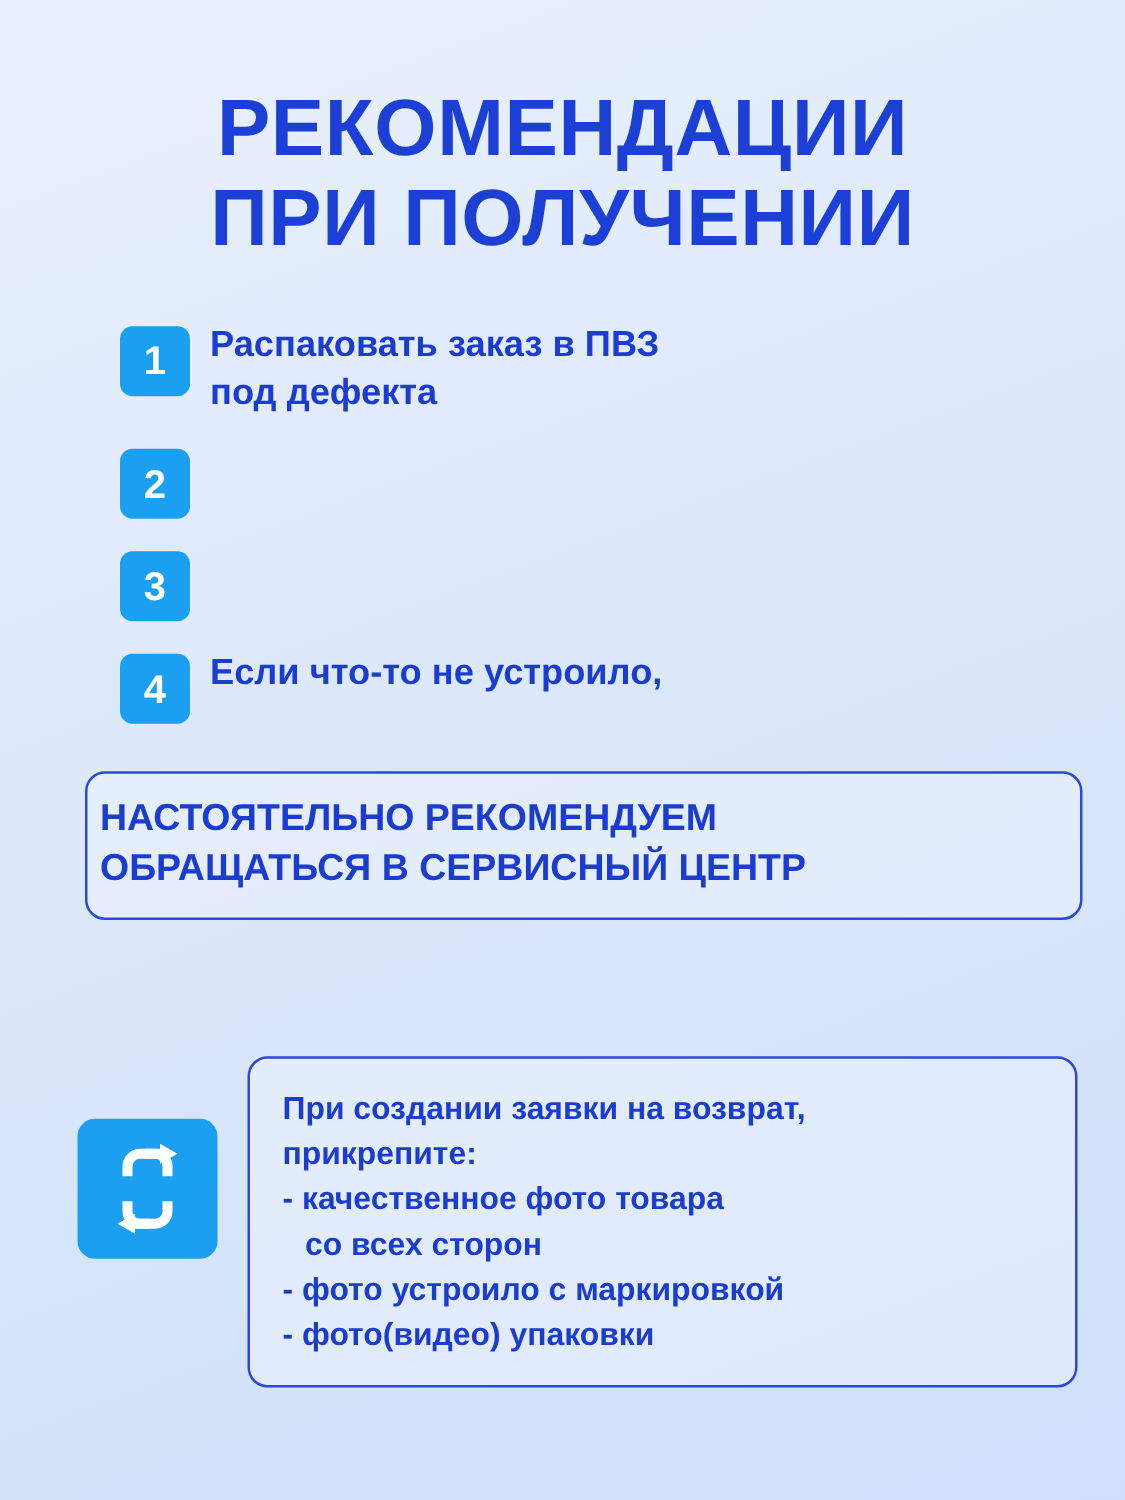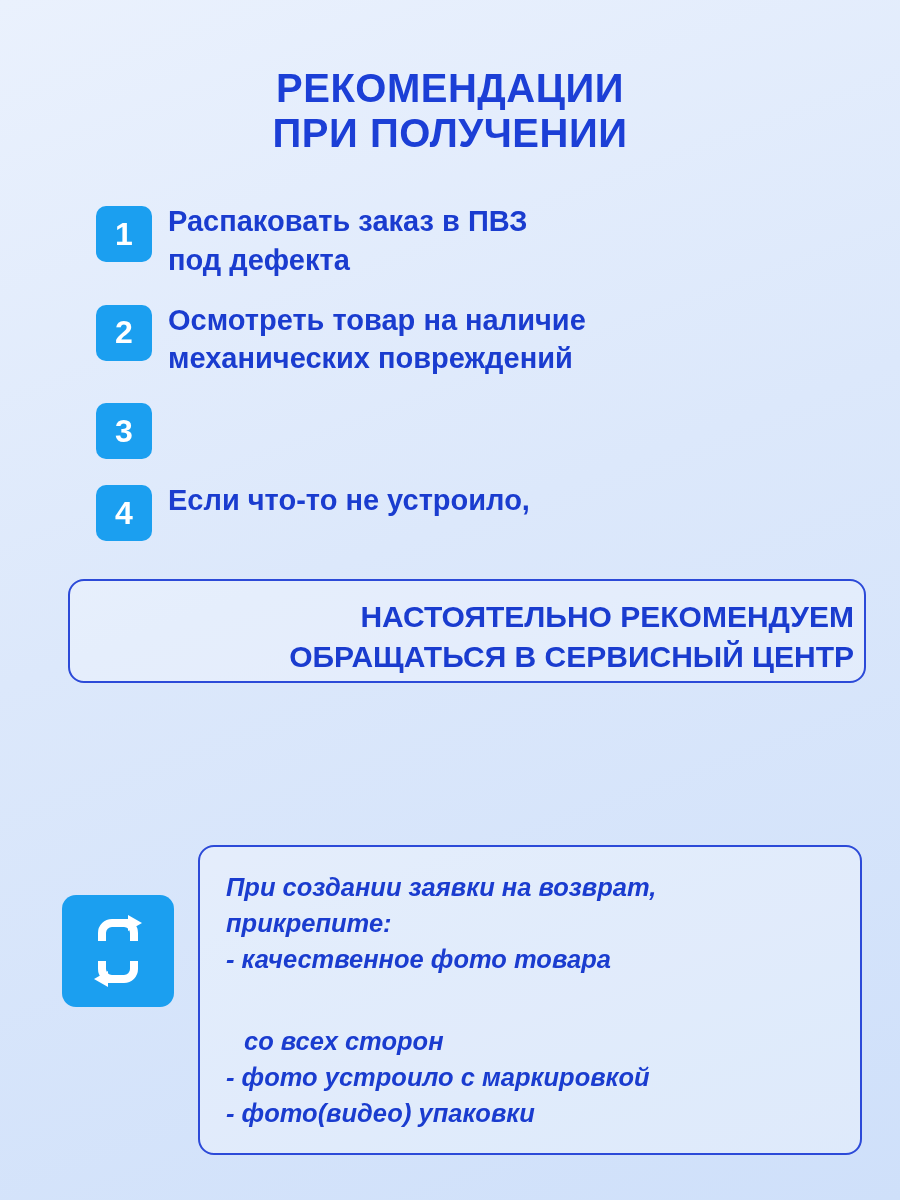--- a/index.html
+++ b/index.html
@@ -18,21 +18,21 @@
     height: 1200px;
     position: relative;
     padding: 0;
   }
 
   
   .title {
     text-align: center;
     color: #1c3fd6;
     font-weight: bold;
-    font-size: 40px;
+    font-size: 64px;
     line-height: 1.13;
     letter-spacing: 0.5px;
     padding-top: 66px;
     text-transform: uppercase;
   }
   .title .line { display: block; white-space: nowrap; }
 
   
   .steps {
     margin-top: 46px;
@@ -66,22 +66,22 @@
     line-height: 1.32;
   }
   .step-text .l { display: block; white-space: nowrap; }
 
   
   .recommend-box {
     margin: 38px 34px 0 68px;
     border: 2px solid #2c4ad8;
     border-radius: 16px;
     background: rgba(255,255,255,0.28);
-    padding: 16px 10px 4px 10px;
-    text-align: right;
+    padding: 16px 10px 20px 10px;
+    text-align: left;
     color: #1a3ccf;
     font-weight: bold;
     font-size: 30px;
     line-height: 1.32;
     text-transform: uppercase;
   }
   .recommend-box .l { display: block; white-space: nowrap; }
 
   
   .bottom {
@@ -109,22 +109,22 @@
     flex: 1 1 auto;
     border: 2px solid #2c4ad8;
     border-radius: 16px;
     background: rgba(255,255,255,0.30);
     padding: 22px 24px 22px 26px;
     color: #1a3ccf;
     font-weight: bold;
     font-size: 25.5px;
     line-height: 1.42;
   }
-  .note-box .l { display: block; white-space: nowrap; font-style: italic; }
-  .note-box .indent { padding-left: 18px; margin-top: 45px; }
+  .note-box .l { display: block; white-space: nowrap; }
+  .note-box .indent { padding-left: 18px; }
 </style>
 </head>
 <body>
 
 <div class="page">
 
   <h1 class="title">
     <span class="line">РЕКОМЕНДАЦИИ</span>
     <span class="line">ПРИ ПОЛУЧЕНИИ</span>
   </h1>
@@ -134,24 +134,20 @@
     <div class="step">
       <div class="step-badge">1</div>
       <div class="step-text">
         <span class="l">Распаковать заказ в ПВЗ</span>
         <span class="l">под дефекта</span>
       </div>
     </div>
 
     <div class="step">
       <div class="step-badge">2</div>
-      <div class="step-text">
-        <span class="l">Осмотреть товар на наличие</span>
-        <span class="l">механических повреждений</span>
-      </div>
     </div>
 
     <div class="step">
       <div class="step-badge">3</div>
     </div>
 
     <div class="step">
       <div class="step-badge">4</div>
       <div class="step-text">
         <span class="l">Если что-то не устроило,</span>

